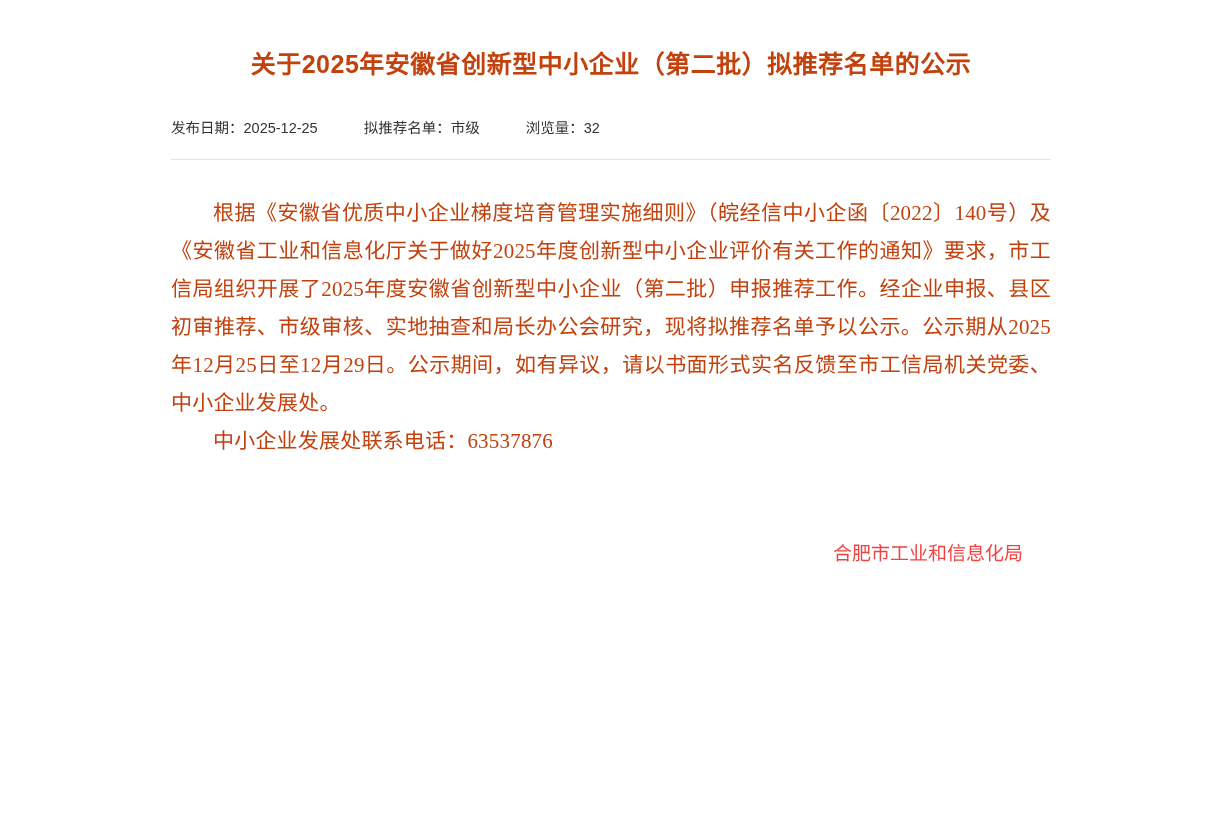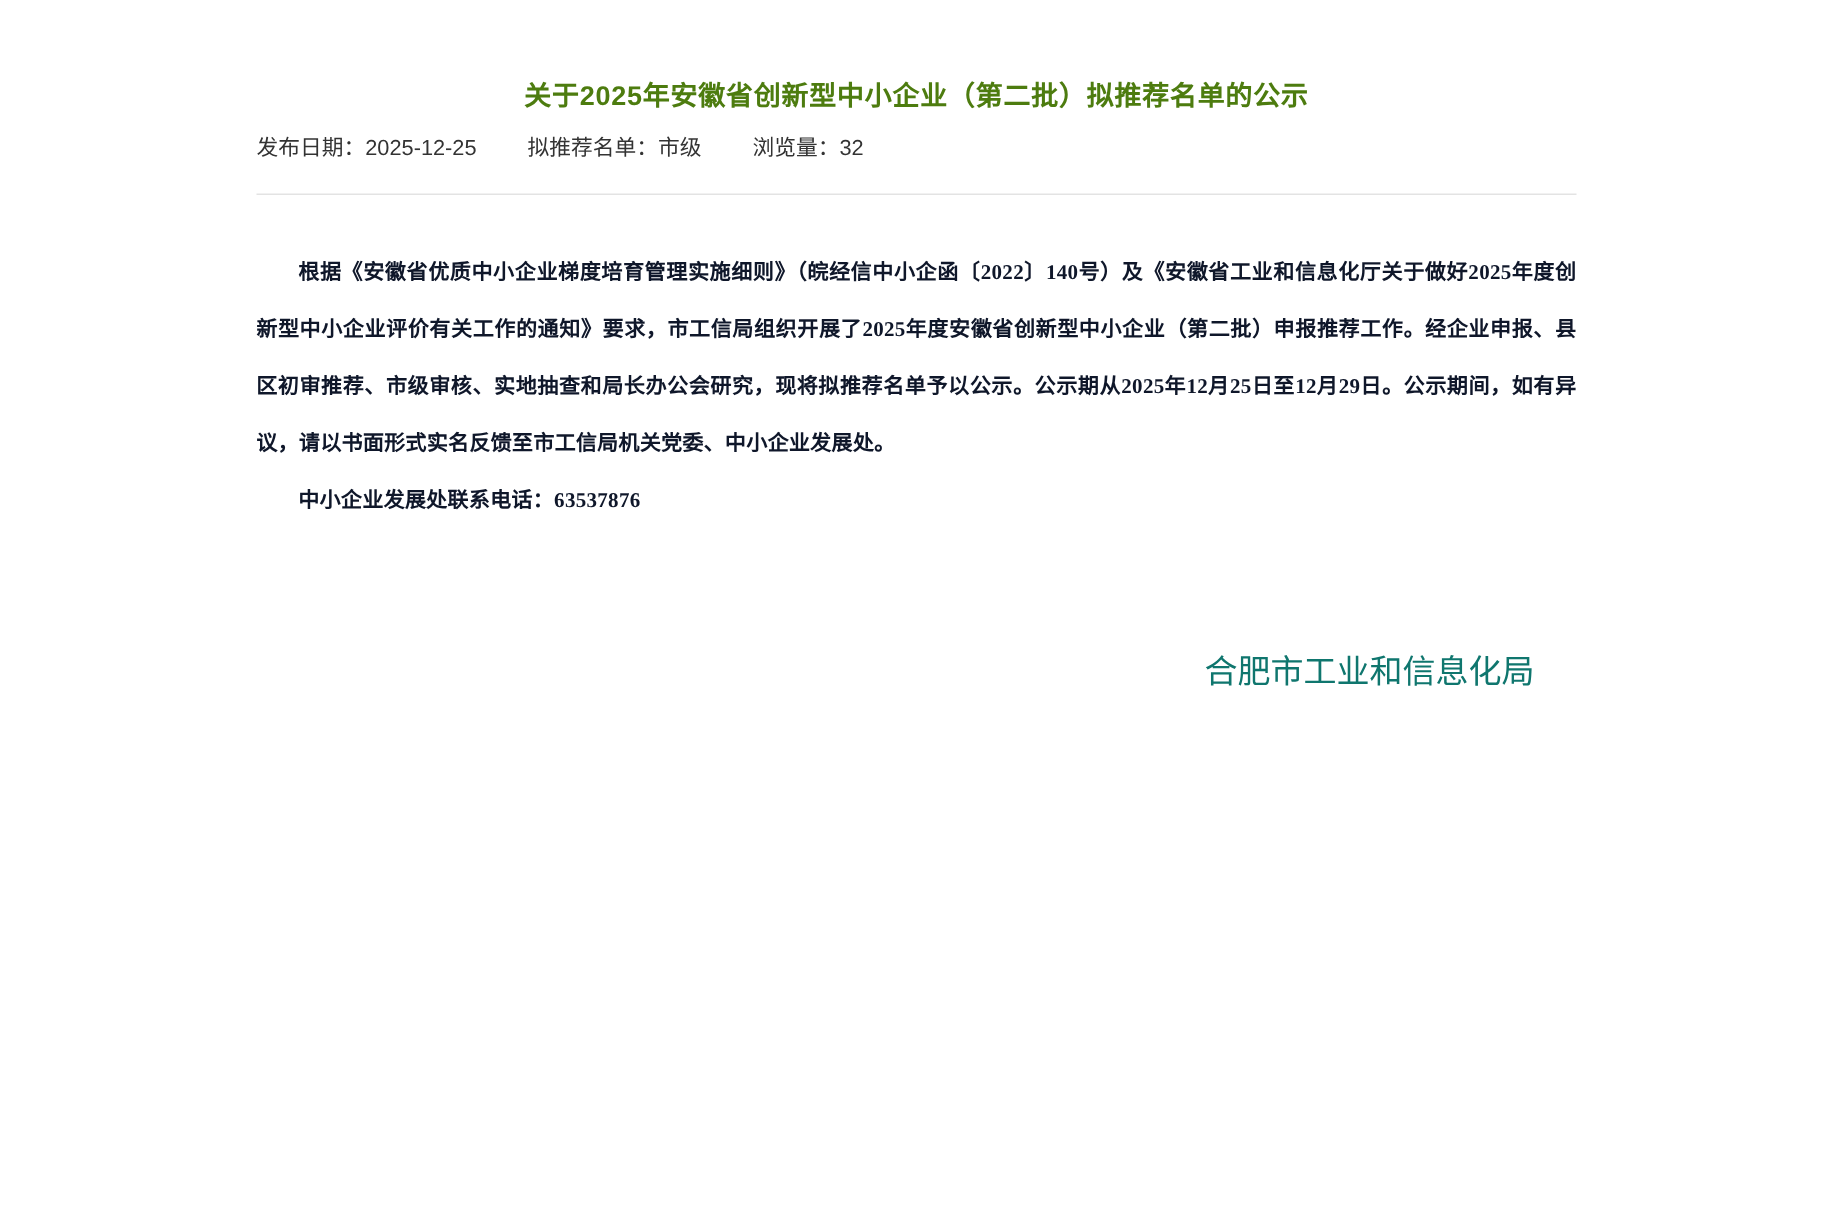--- a/index.html
+++ b/index.html
@@ -22,81 +22,81 @@
   }
   .content-wrap {
     width: 880px;
     margin: 0 auto;
     padding-top: 42px;
     box-sizing: border-box;
   }
   .doc-title {
     font-family: "Liberation Sans", "DejaVu Sans", sans-serif;
     font-weight: bold;
-    font-size: 18px;
+    font-size: 25px;
     line-height: 44px;
     text-align: center;
-    color: #4d7c0f;
+    color: #c2410c;
     margin: 0 0 0 0;
     letter-spacing: 0.5px;
   }
   .meta-row {
+    margin-top: 30px;
     font-family: "Liberation Sans", "DejaVu Sans", sans-serif;
     font-size: 14.5px;
     color: #333333;
     display: flex;
     justify-content: flex-start;
     align-items: center;
-    gap: 0;
+    gap: 12px;
     padding-bottom: 22px;
     border-bottom: 1px solid #e3e3e3;
   }
   .meta-item {
     white-space: nowrap;
     margin-right: 34px;
   }
   .meta-item:last-child {
     margin-right: 0;
   }
   .meta-label {
     color: #333333;
   }
   .meta-value {
     color: #333333;
   }
   .body-text {
     margin-top: 34px;
-    font-size: 14px;
+    font-size: 21px;
     line-height: 38px;
-    color: #0f172a;
+    color: #c2410c;
     text-align: justify;
     letter-spacing: 0.2px;
-    font-weight: bold;
   }
   .para-indent {
     text-indent: 2em;
     margin: 0;
   }
   .para-sub {
     text-indent: 2em;
     margin: 0;
   }
   .spacer-para {
     height: 32px;
   }
   .attach {
     text-indent: 2em;
     margin: 0;
   }
   .sign-block {
     margin-top: 42px;
     text-align: right;
-    font-size: 22px;
+    font-size: 19px;
     line-height: 40px;
-    color: #0f766e;
+    color: #ef4444;
     padding-right: 28px;
   }
   .sign-line {
     display: block;
   }
 </style>
 </head>
 <body>
 
 <div class="page">

